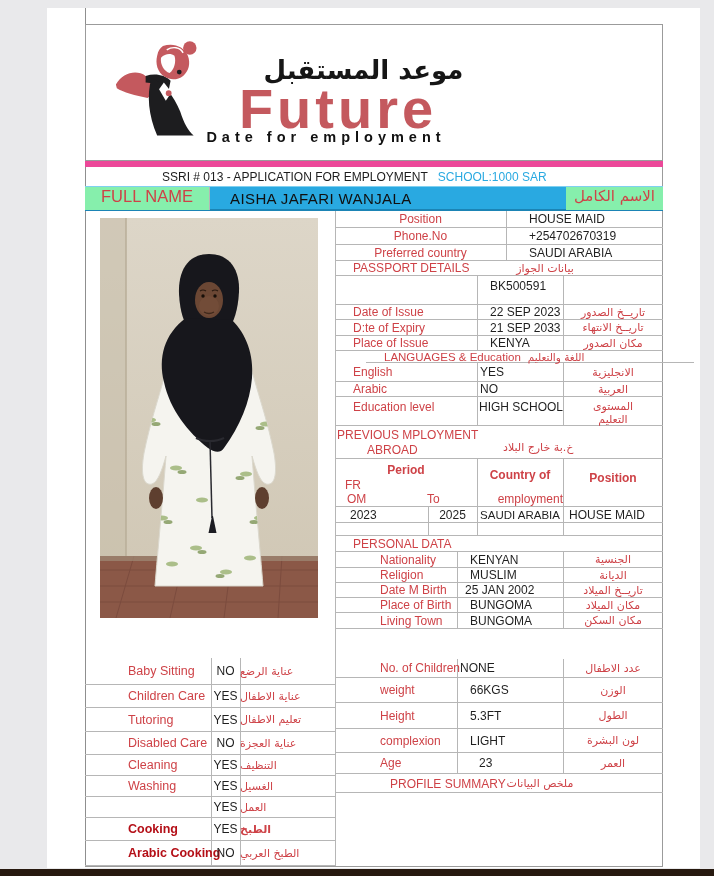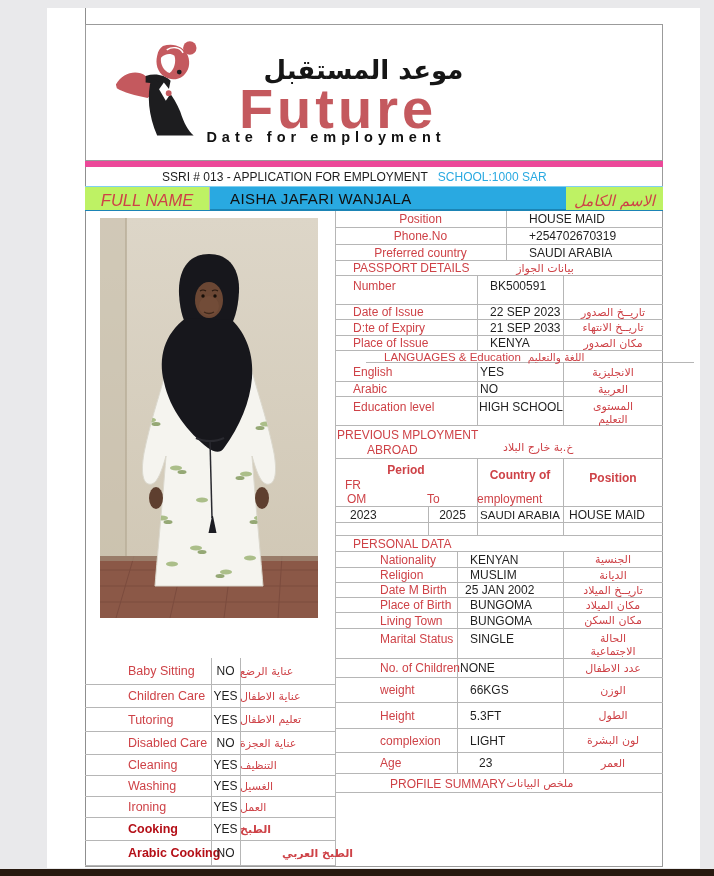--- a/index.html
+++ b/index.html
@@ -26,21 +26,21 @@
   .lS{left:0;width:126px;padding-left:43px;font-size:12.5px;}
   .vS{left:126px;width:29px;justify-content:center;}
   .aS{left:155px;width:84px;justify-content:flex-end;padding-right:5px;}
   .topal .c{align-items:flex-start;padding-top:3px;}
   .wrap{white-space:normal;text-align:center;line-height:1.2;}
   .hdrline{display:flex;align-items:center;height:100%;padding-left:18px;font-size:11.5px;}
   .ehdr{position:absolute;font-size:12px;color:#ce4247;}
   .bold{font-weight:bold;}
   .titlebar{left:85px;top:161px;width:578px;height:25px;border-top:6px solid #ec4899;display:flex;align-items:center;padding-left:77px;font-size:12px;color:#1c1c1c;}
   .bluebar{left:85px;top:186px;width:578px;height:25px;background:#29a9e1;border-top:1px solid #7fd0f0;border-bottom:2px solid #1b84b5;}
-  .namebox{display:flex;align-items:flex-end;justify-content:center;background:#bef264;font-style:italic;}
+  .namebox{display:flex;align-items:flex-start;justify-content:center;background:#86efac;}
   .logobox{left:85px;top:24px;width:578px;height:137px;border:1px solid #9b9b9b;background:#fff;}
 </style>
 </head>
 <body>
 
 <div class="doc">
   <div class="page"></div>
 
   <div class="vl" style="left:85px;top:8px;height:859px;background:#8f8f8f;"></div>
   <div class="vl" style="left:662px;top:24px;height:842px;"></div>
@@ -160,21 +160,20 @@
     <div class="c blk vA">SAUDI ARABIA</div>
   </div>
 
   <div class="row rrow" style="top:261px;height:15px;">
     <div class="c red" style="left:0;width:200px;padding-left:18px;font-size:12px;">PASSPORT DETAILS</div>
     <div class="c ar" style="left:150px;width:120px;justify-content:center;">بيانات الجواز</div>
   </div>
   <div class="row rrow topal" style="top:276px;height:29px;">
     <div class="v" style="left:142px;"></div>
       <div class="v" style="left:228px;"></div>
-    <div class="c red lB">Number</div>
     <div class="c blk vB">BK500591</div>
     <div class="c ar aB"></div>
   </div>
   <div class="row rrow" style="top:305px;height:15px;">
     <div class="v" style="left:142px;"></div>
       <div class="v" style="left:228px;"></div>
     <div class="c red lB">Date of Issue</div>
     <div class="c blk vB">22 SEP 2023</div>
     <div class="c ar aB">تاريــخ الصدور</div>
   </div>
@@ -228,21 +227,21 @@
   </div>
 
   <div class="row rrow" style="top:459px;height:48px;">
     <div class="v" style="left:142px;"></div>
       <div class="v" style="left:228px;"></div>
     <div class="ehdr bold" style="left:0;top:4px;width:142px;text-align:center;">Period</div>
     <div class="ehdr" style="left:10px;top:19px;">FR</div>
     <div class="ehdr" style="left:12px;top:33px;">OM</div>
     <div class="ehdr" style="left:92px;top:33px;">To</div>
     <div class="ehdr bold" style="left:142px;top:9px;width:86px;text-align:center;">Country of</div>
-    <div class="ehdr" style="left:142px;top:33px;width:86px;text-align:left;">employment</div>
+    <div class="ehdr" style="left:142px;top:33px;width:86px;text-align:right;">employment</div>
     <div class="ehdr bold" style="left:228px;top:12px;width:100px;text-align:center;">Position</div>
   </div>
   <div class="row rrow" style="top:507px;height:16px;">
     <div class="v" style="left:93px;"></div>
       <div class="v" style="left:142px;"></div>
       <div class="v" style="left:228px;"></div>
     <div class="c blk" style="left:0;width:93px;padding-left:15px;">2023</div>
     <div class="c blk" style="left:93px;width:49px;justify-content:center;">2025</div>
     <div class="c blk" style="left:142px;width:86px;justify-content:center;font-size:11.5px;">SAUDI ARABIA</div>
     <div class="c blk" style="left:228px;width:100px;padding-left:6px;">HOUSE MAID</div>
@@ -284,27 +283,20 @@
     <div class="c blk vP">BUNGOMA</div>
     <div class="c ar aB">مكان الميلاد</div>
   </div>
   <div class="row rrow" style="top:613px;height:16px;">
     <div class="v" style="left:122px;"></div>
       <div class="v" style="left:228px;"></div>
     <div class="c red lP">Living Town</div>
     <div class="c blk vP">BUNGOMA</div>
     <div class="c ar aB">مكان السكن</div>
   </div>
-  <div class="row rrow topal" style="top:629px;height:30px;">
-    <div class="v" style="left:122px;"></div>
-      <div class="v" style="left:228px;"></div>
-    <div class="c red lP">Marital Status</div>
-    <div class="c blk vP">SINGLE</div>
-    <div class="c ar aB wrap" style="width:70px;left:243px;">الحالة الاجتماعية</div>
-  </div>
   <div class="row rrow" style="top:659px;height:19px;">
     <div class="v" style="left:122px;"></div>
       <div class="v" style="left:228px;"></div>
     <div class="c red lP">No. of Children</div>
     <div class="c blk vP" style="padding-left:3px;">NONE</div>
     <div class="c ar aB">عدد الاطفال</div>
   </div>
   <div class="row rrow" style="top:678px;height:25px;">
     <div class="v" style="left:122px;"></div>
       <div class="v" style="left:228px;"></div>
@@ -377,33 +369,32 @@
   <div class="row srow" style="top:776px;height:21px;">
     <div class="v" style="left:126px;"></div>
       <div class="v" style="left:155px;"></div>
     <div class="c red lS">Washing</div>
     <div class="c blk vS">YES</div>
     <div class="c ar aS">الغسيل</div>
   </div>
   <div class="row srow" style="top:797px;height:21px;">
     <div class="v" style="left:126px;"></div>
       <div class="v" style="left:155px;"></div>
-    <div class="c red lS">Ironing</div>
     <div class="c blk vS">YES</div>
     <div class="c ar aS">العمل</div>
   </div>
   <div class="row srow" style="top:818px;height:23px;">
     <div class="v" style="left:126px;"></div>
       <div class="v" style="left:155px;"></div>
     <div class="c dred lS">Cooking</div>
     <div class="c blk vS">YES</div>
     <div class="c ar aS" style="font-weight:bold;">الطبخ</div>
   </div>
   <div class="row srow" style="top:841px;height:25px;">
     <div class="v" style="left:126px;"></div>
       <div class="v" style="left:155px;"></div>
     <div class="c dred lS">Arabic Cooking</div>
     <div class="c blk vS">NO</div>
-    <div class="c ar aS" style="font-weight:bold;padding-left:42px;">الطبخ العربي</div>
+    <div class="c ar aS" style="font-weight:normal;">الطبخ العربي</div>
   </div>
 
   <div class="abs" style="left:0;top:869px;width:714px;height:7px;background:#27190f;"></div>
 </div>
 
 </body></html>

